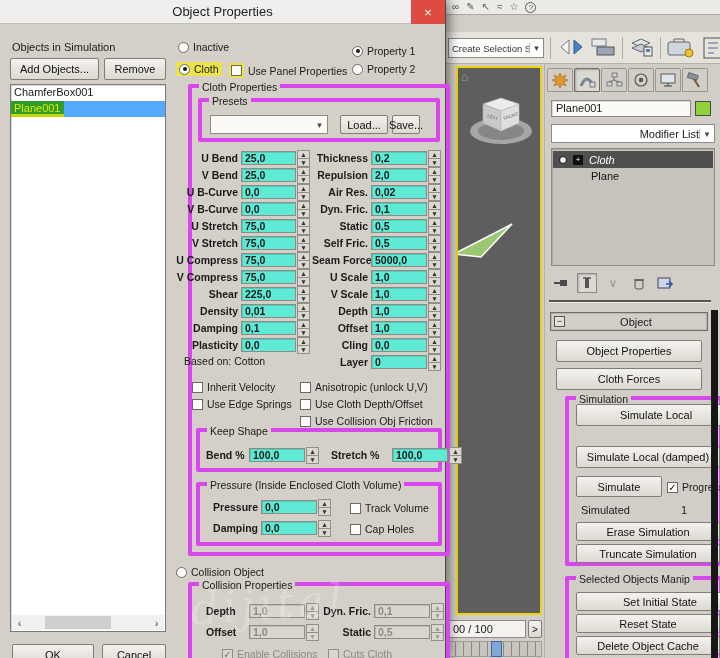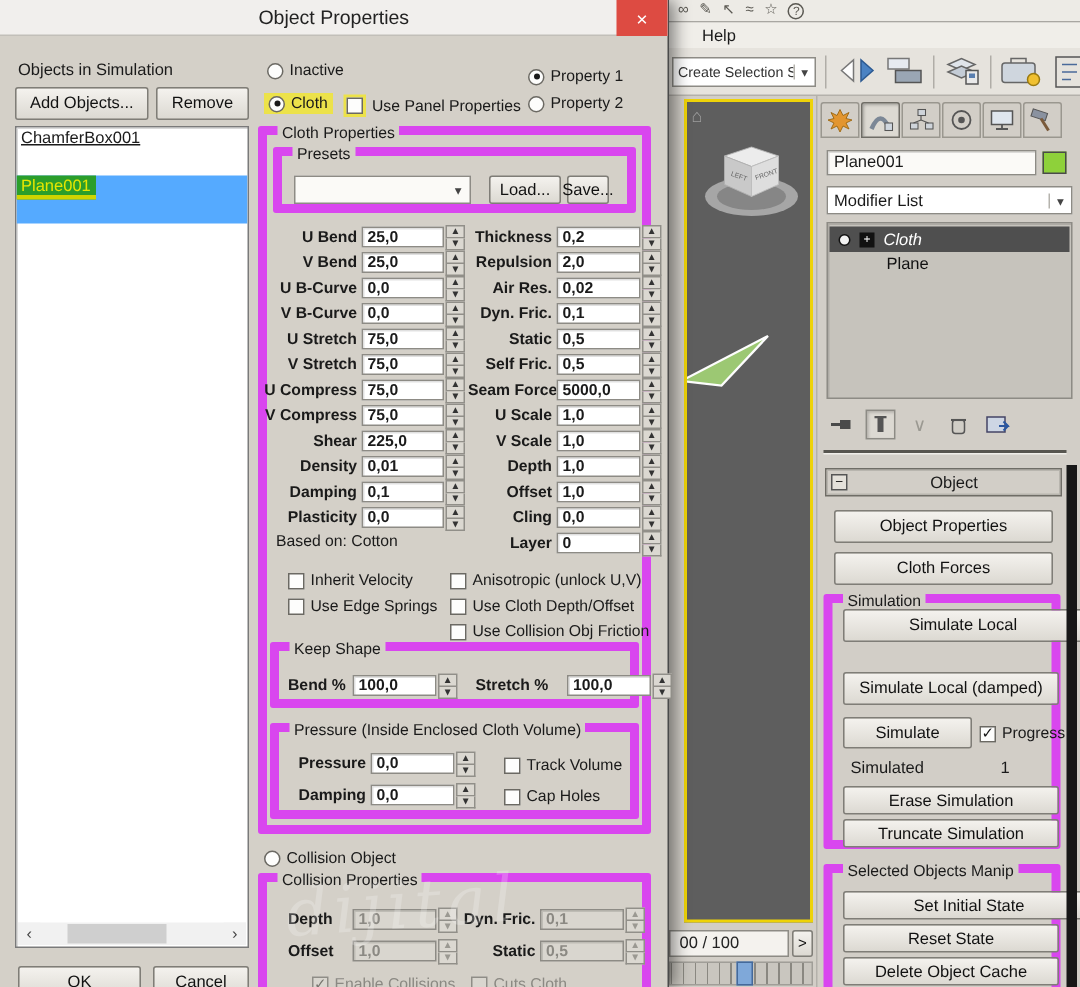--- a/index.html
+++ b/index.html
@@ -6,27 +6,27 @@
   html,body { width:720px; height:658px; }
   body { font-family:"Liberation Sans", sans-serif; font-size:11px; color:#1a1a1a; cursor:default; }
   #root { position:relative; width:720px; height:658px; overflow:hidden; background:#d2cec7; }
   .abs { position:absolute; }
 
   
   .btn { position:absolute; display:flex; align-items:center; justify-content:center;
          background:linear-gradient(#f4f2ee,#dcd9d2); border:1px solid #7f7d77; border-radius:2px;
          font-size:11px; color:#111; white-space:nowrap; }
   .sunken { background:#fbfaf7; border:1px solid #8d8b85; box-shadow:inset 1px 1px 0 rgba(0,0,0,.12); }
-  .group { position:absolute; border:6px solid #d946ef; border-radius:2px; }
+  .group { position:absolute; border:4px solid #d946ef; border-radius:2px;margin-left:16px; }
   .glabel { position:absolute; top:-7px; left:7px; background:#d4d0c8; padding:0 3px; font-size:10.5px; white-space:nowrap; }
   .panelbg .glabel { background:#d2cec7; }
   .prow { display:flex; align-items:center; height:17px;font-weight:bold; }
   .plabel { flex:0 0 auto; text-align:right; font-size:10.5px; margin-right:3px; white-space:nowrap; }
   .pfield { width:56px; height:14px; font-size:10.5px; line-height:13px; padding-left:3px;
-            background:#ffffff; border:1px solid #8d8b85; box-shadow:inset 1px 1px 0 rgba(0,0,0,.12); overflow:hidden; }
+            background:#5eead4; border:1px solid #8d8b85; box-shadow:inset 1px 1px 0 rgba(0,0,0,.12); overflow:hidden; }
   .spin { width:13px; height:16px; display:flex; flex-direction:column; margin-left:1px; }
   .spin i { flex:1; font-style:normal; font-size:7px; line-height:7px; display:flex; align-items:center; justify-content:center;
             background:#dbd8d1; border:1px solid #918f89; color:#333; }
   .spin i + i { border-top:none; }
   .dis .pfield, .pfield.dis { color:#8b8983; background:#d9d6cf; }
   .dis .spin i { color:#9b9992; }
   .radio { display:inline-block; width:11px; height:11px; border-radius:50%; background:#fdfdfc; border:1px solid #6b6963; position:relative; vertical-align:-2px; }
   .radio.on::after { content:""; position:absolute; left:2.5px; top:2.5px; width:4px; height:4px; border-radius:50%; background:#1a1a1a; }
   .cb { position:absolute; display:flex; align-items:center; gap:4px; font-size:10.5px; white-space:nowrap; }
   .cbbox { width:11px; height:11px; background:#fdfdfc; border:1px solid #6b6963; display:flex; align-items:center; justify-content:center; }
@@ -35,21 +35,21 @@
   .hl { background:#ece24a; }
 
   
   #dialog { position:absolute; left:0; top:0; width:446px; height:658px; background:#d4d0c8;
             border-right:1px solid #4a4a4a; box-shadow:4px 0 10px rgba(0,0,0,.45); z-index:10; }
   #titlebar { position:absolute; left:0; top:0; width:100%; height:24px; background:#f1efed; border-bottom:1px solid #c2bfb9; }
   #title { position:absolute; width:100%; text-align:center; line-height:24px; font-size:13px; color:#222; }
   #closebtn { position:absolute; right:0; top:0; width:34px; height:24px; background:#dd4b42; color:#fff;
               display:flex; align-items:center; justify-content:center; font-size:13px; }
   #simlist { position:absolute; left:10px; top:84px; width:156px; height:548px; background:#fff; border:1px solid #7a7a7a; box-shadow:inset 1px 1px 0 rgba(0,0,0,.15); overflow:hidden; }
-  .lbitem { height:32px; line-height:15px; padding-left:3px; font-size:11px; white-space:nowrap;text-decoration:underline; }
+  .lbitem { height:16px; line-height:15px; padding-left:3px; font-size:11px; white-space:nowrap; }
   .lbitem.sel { background:#55aaff; padding-left:0; }
   .lbitem.sel .mark { background:#2b9e2b; color:#e6e600; padding:0 3px; border-bottom:3px solid #cfd400; display:inline-block; height:16px; }
   #hscroll { position:absolute; left:1px; bottom:1px; width:152px; height:15px; background:#f1f1f1; display:flex; }
   .harrow { width:15px; height:15px; display:flex; align-items:center; justify-content:center; color:#444; font-size:11px; background:#f1f1f1; }
   #hthumb { position:absolute; left:18px; top:1px; width:66px; height:13px; background:#cfcfcf; }
   .plist { position:absolute; }
 
   
   #max { position:absolute; left:446px; top:0; width:274px; height:658px; background:#d2cec7; }
   #topstrip { position:absolute; left:0; top:0; width:100%; height:15px; background:#edebe6; border-bottom:1px solid #a9a7a2; display:flex; align-items:center; gap:7px; padding-left:6px; }
@@ -72,21 +72,21 @@
   #trackthumb { position:absolute; left:44px; top:-1px; width:11px; height:16px; background:#7fa8d9; border:1px solid #44699a; }
 
   
   #panel { position:absolute; left:98px; top:64px; width:176px; height:594px; background:#d2cec7; border-left:1px solid #b4b1ab; }
   .tab { position:absolute; top:4px; width:26px; height:24px; display:flex; align-items:center; justify-content:center;
          background:#d2cec7; border:1px solid #9a978f; border-radius:2px 2px 0 0; }
   .tab.active { background:#dcd9d2; border-color:#6f6d66; box-shadow:inset 1px 1px 2px rgba(0,0,0,.25); }
   #namefield { position:absolute; left:6px; top:36px; width:140px; height:17px; font-size:11px; line-height:15px; padding-left:4px; }
   #colorswatch { position:absolute; left:150px; top:37px; width:16px; height:15px; background:#8ed13a; border:1px solid #4a4a4a; }
   #modlist { position:absolute; left:6px; top:60px; width:164px; height:19px; background:#fff; border:1px solid #8d8b85; display:flex; align-items:center; }
-  #modlist .val { flex:1; font-size:11px; padding-left:4px; }
+  #modlist .val { flex:1; font-size:11px; padding-left:4px;text-align:right; }
   #modlist .arr { width:15px; text-align:center; font-size:9px; color:#444; border-left:1px solid #b5b3ad; }
   #stack { position:absolute; left:6px; top:84px; width:164px; height:118px; background:#c6c3bc; border:1px solid #8d8b85; box-shadow:inset 1px 1px 0 rgba(0,0,0,.12); }
   #stackrow1 { position:absolute; left:1px; top:2px; width:160px; height:17px; background:#4f4f4f; color:#fff; display:flex; align-items:center; }
   #stackrow1 .lbl { font-style:italic; margin-left:6px; }
   .bulb { width:8px; height:8px; border-radius:50%; background:#f2f2f2; border:1px solid #111; margin-left:6px; }
   .plusbox { width:10px; height:10px; background:#111; color:#fff; font-size:8px; line-height:9px; text-align:center; margin-left:6px; }
   #stackrow2 { position:absolute; left:1px; top:19px; width:160px; height:16px; line-height:16px; padding-left:38px; color:#111; }
   #stacktools { position:absolute; left:0; top:206px; width:176px; height:26px; display:flex; align-items:center; gap:6px; padding-left:6px; }
   .stool { display:flex; align-items:center; justify-content:center; width:20px; height:20px; }
   .stool.pressed { border:1px solid #8d8b85; background:#dcd9d2; box-shadow:inset 1px 1px 2px rgba(0,0,0,.2); }
@@ -109,23 +109,20 @@
 <div id="root">
 
   <div id="max">
     <div id="topstrip">
       <span>∞</span>
       <span>✎</span>
       <span>↖</span>
       <span>≈</span>
       <span>☆</span>
       <span style="border:1px solid #5a5852;border-radius:50%;width:11px;height:11px;text-align:center;font-size:8px;line-height:10px;">?</span>
-    </div>
-    <div id="menubar">
-      <span>Help</span>
     </div>
     <div id="toolbar2">
       <div id="selcombo">
         <span class="val">Create Selection Se</span>
         <span class="arr">▾</span>
       </div>
       <div class="vsep" style="left:104px"></div>
       <div class="tbicon" style="left:112px">
         <svg width="28" height="22">
             <path d="M11 4 L11 18 L3 11 Z" fill="#fdfdfd" stroke="#777"></path>

